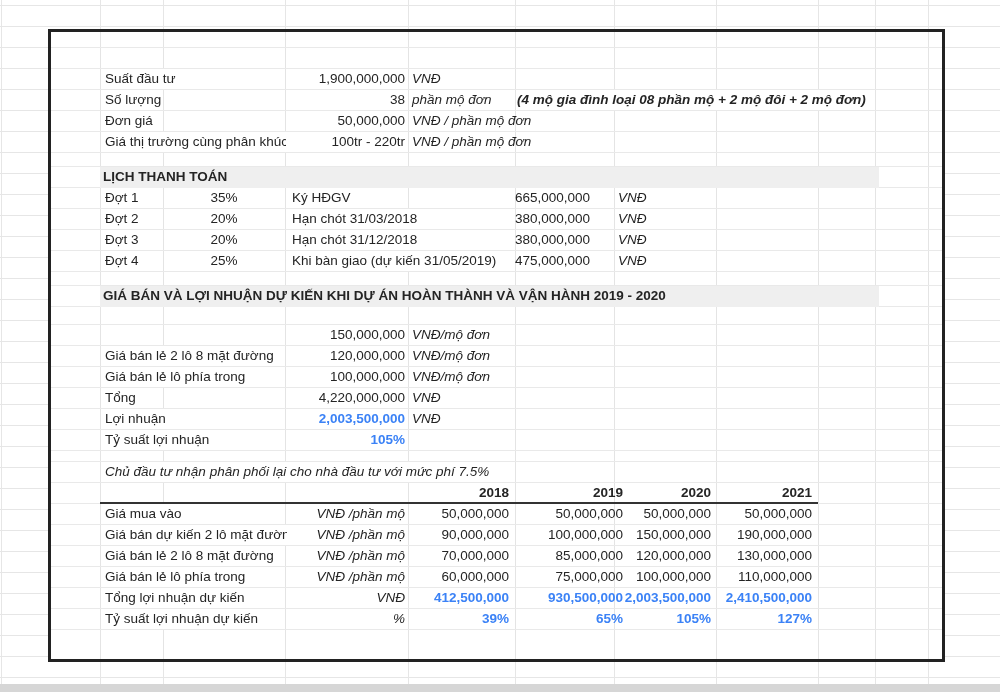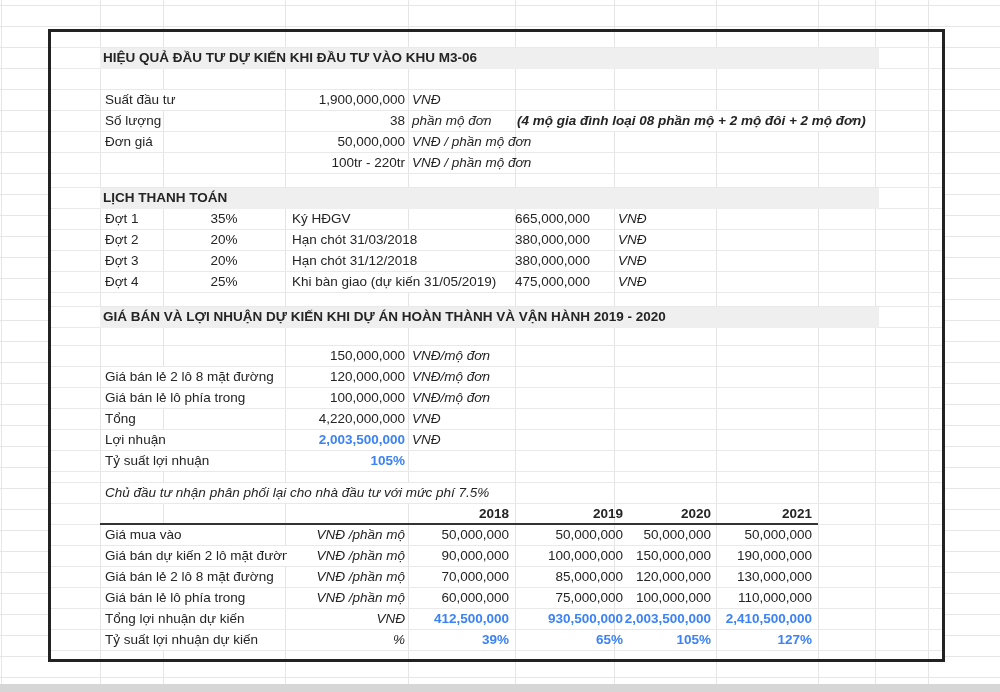--- a/index.html
+++ b/index.html
@@ -67,43 +67,39 @@
   <div class="vl" style="left:464px"></div>
   <div class="vl" style="left:563px"></div>
   <div class="vl" style="left:665px"></div>
   <div class="vl" style="left:767px"></div>
   <div class="vl" style="left:824px"></div>
   <div class="vl" style="left:877px"></div>
 
   <div class="rows">
     <div class="row sp16"></div>
 
-    <div class="row">
-      <div class="band">
-        <span class="cell">HIỆU QUẢ ĐẦU TƯ DỰ KIẾN KHI ĐẦU TƯ VÀO KHU M3-06</span>
-      </div>
-    </div>
     <div class="row"></div>
     <div class="row">
       <span class="cell lab">Suất đầu tư</span>
       <span class="cell val">1,900,000,000</span>
       <span class="cell unit">VNĐ</span>
     </div>
     <div class="row">
       <span class="cell lab">Số lượng</span>
       <span class="cell val">38</span>
       <span class="cell unit">phần mộ đơn</span>
       <span class="cell note1">(4 mộ gia đình loại 08 phần mộ + 2 mộ đôi + 2 mộ đơn)</span>
     </div>
     <div class="row">
       <span class="cell lab">Đơn giá</span>
       <span class="cell val">50,000,000</span>
       <span class="cell unit">VNĐ / phần mộ đơn</span>
     </div>
     <div class="row">
+      <span class="cell lab">Giá thị trường cùng phân khúc</span>
       <span class="cell val">100tr - 220tr</span>
       <span class="cell unit">VNĐ / phần mộ đơn</span>
     </div>
     <div class="row sp14"></div>
 
     <div class="row">
       <div class="band">
         <span class="cell">LỊCH THANH TOÁN</span>
       </div>
     </div>

